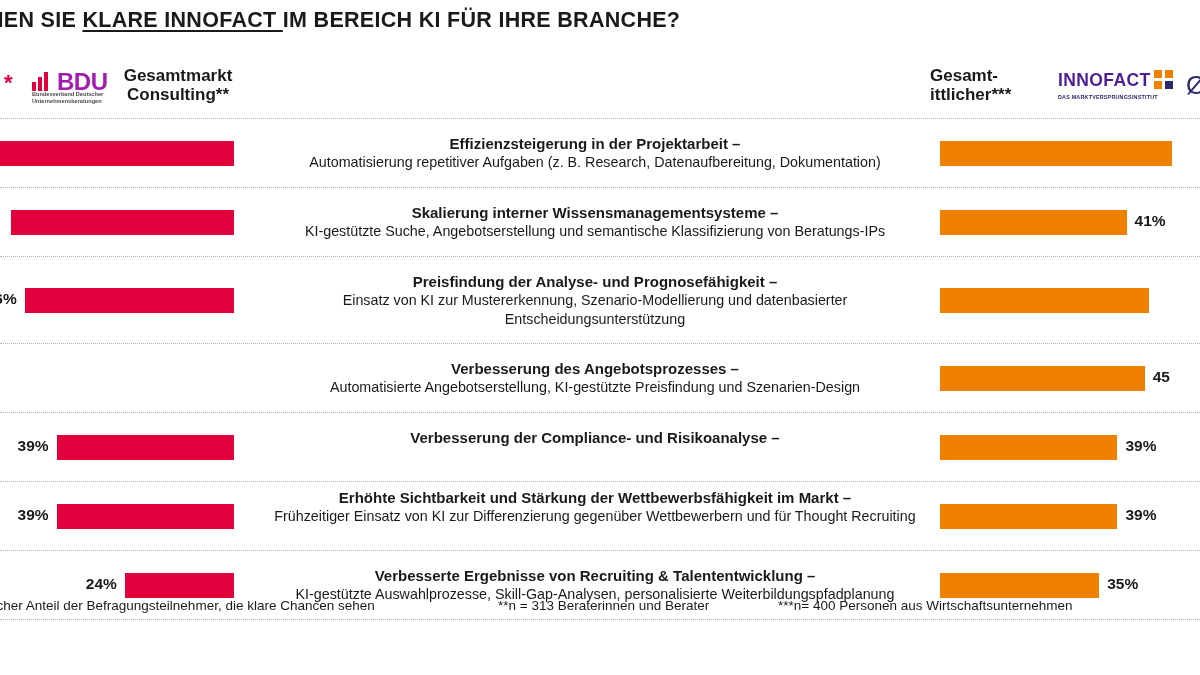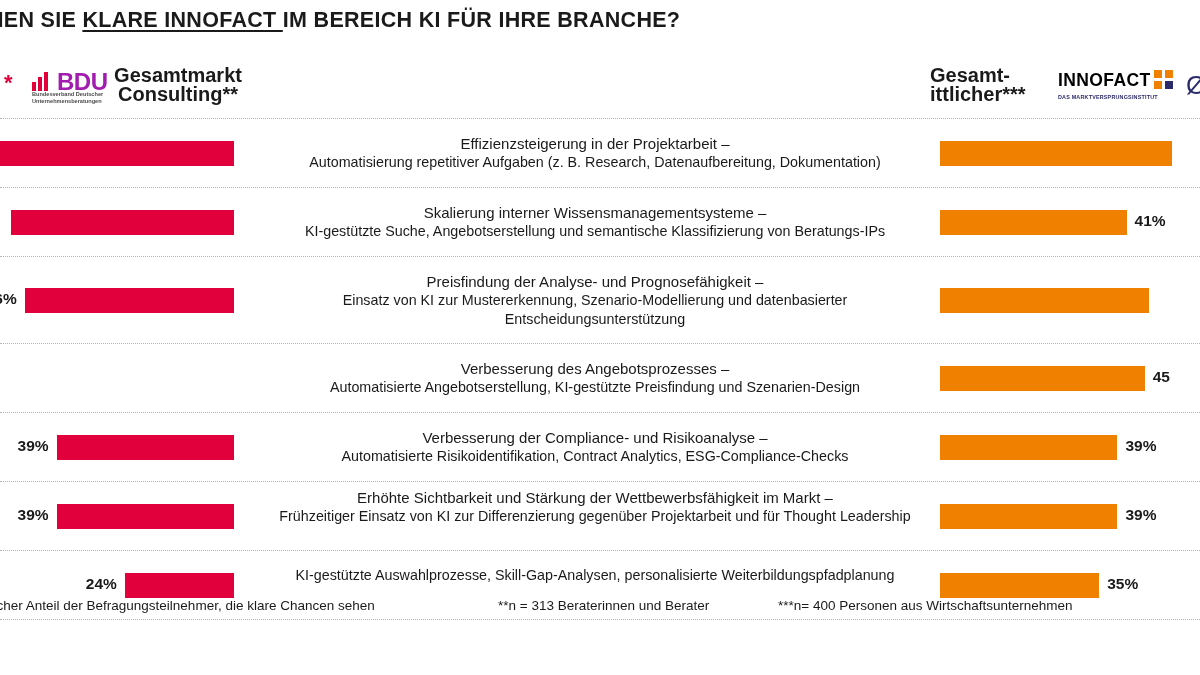--- a/index.html
+++ b/index.html
@@ -89,21 +89,21 @@
     top: 27px;
     font-size: 5.6px;
     line-height: 7px;
     color: #4a4a4a;
     font-weight: bold;
     width: 95px;
   }
 
   .col-head {
     position: absolute;
-    font-size: 20px;
+    font-size: 17px;
     font-weight: bold;
     line-height: 19px;
     text-align: center;
     color: #1a1a1a;
   }
   #head-consulting {
     left: 108px;
     top: 4px;
     width: 140px;
   }
@@ -117,21 +117,21 @@
   .innofact-logo {
     position: absolute;
     left: 1058px;
     top: 8px;
     width: 120px;
     height: 40px;
   }
   .innofact-word {
     font-size: 17.5px;
     font-weight: bold;
-    color: #000000;
+    color: #4c1d95;
     letter-spacing: 0.4px;
   }
   .innofact-sq {
     position: absolute;
     width: 8px;
     height: 8px;
     background: #f08000;
   }
   .innofact-sq.s1 { right: 16px; top: 0px; }
   .innofact-sq.s2 { right: 5px;  top: 0px; }
@@ -195,21 +195,21 @@
   
   .center-zone {
     position: absolute;
     left: 255px;
     top: 0;
     width: 680px;
     text-align: center;
   }
   .c-head {
     font-size: 15px;
-    font-weight: normal;
+    font-weight: bold;
     line-height: 19px;
     color: #1a1a1a;
   }
   .c-sub {
     font-size: 14.3px;
     line-height: 19px;
     color: #1a1a1a;
   }
 
   
@@ -331,47 +331,47 @@
         <div class="lbl-orange" style="top: 24px; left: 212.75px;">45</div>
       </div>
     </div>
     <div class="row" style="height: 68px;">
       <div class="left-zone">
         <div class="bar-red" style="width: 177.45px; top: 22px;"></div>
         <div class="lbl-red" style="top: 24px; right: 201.45px;">39%</div>
       </div>
       <div class="center-zone" style="top: 15px;">
         <div class="c-head">Verbesserung der Compliance- und Risikoanalyse –</div>
-        <div class="c-sub">Automatisierte Risikoidentifikation, Contract Analytics, ESG-Compliance-Checks</div>
       </div>
       <div class="right-zone">
         <div class="bar-orange" style="width: 177.45px; top: 22px;"></div>
         <div class="lbl-orange" style="top: 24px; left: 185.45px;">39%</div>
       </div>
     </div>
     <div class="row" style="height: 68px;">
       <div class="left-zone">
         <div class="bar-red" style="width: 177.45px; top: 22px;"></div>
         <div class="lbl-red" style="top: 24px; right: 201.45px;">39%</div>
       </div>
       <div class="center-zone" style="top: 6px;">
         <div class="c-head">Erhöhte Sichtbarkeit und Stärkung der Wettbewerbsfähigkeit im Markt –</div>
-        <div class="c-sub">Frühzeitiger Einsatz von KI zur Differenzierung gegenüber Projektarbeit und für Thought Leadership</div>
+        <div class="c-sub">Frühzeitiger Einsatz von KI zur Differenzierung gegenüber Wettbewerbern und für Thought Recruiting</div>
       </div>
       <div class="right-zone">
         <div class="bar-orange" style="width: 177.45px; top: 22px;"></div>
         <div class="lbl-orange" style="top: 24px; left: 185.45px;">39%</div>
       </div>
     </div>
     <div class="row" style="height: 68px;">
       <div class="left-zone">
         <div class="bar-red" style="width: 109.2px; top: 22px;"></div>
         <div class="lbl-red" style="top: 24px; right: 133.2px;">24%</div>
       </div>
       <div class="center-zone" style="top: 15px;">
+        <div class="c-head">Verbesserte Ergebnisse von Recruiting &amp; Talententwicklung –</div>
         <div class="c-sub">KI-gestützte Auswahlprozesse, Skill-Gap-Analysen, personalisierte Weiterbildungspfadplanung</div>
       </div>
       <div class="right-zone">
         <div class="bar-orange" style="width: 159.25px; top: 22px;"></div>
         <div class="lbl-orange" style="top: 24px; left: 167.25px;">35%</div>
       </div>
     </div>
   </div>
 
 <div id="footnotes">

